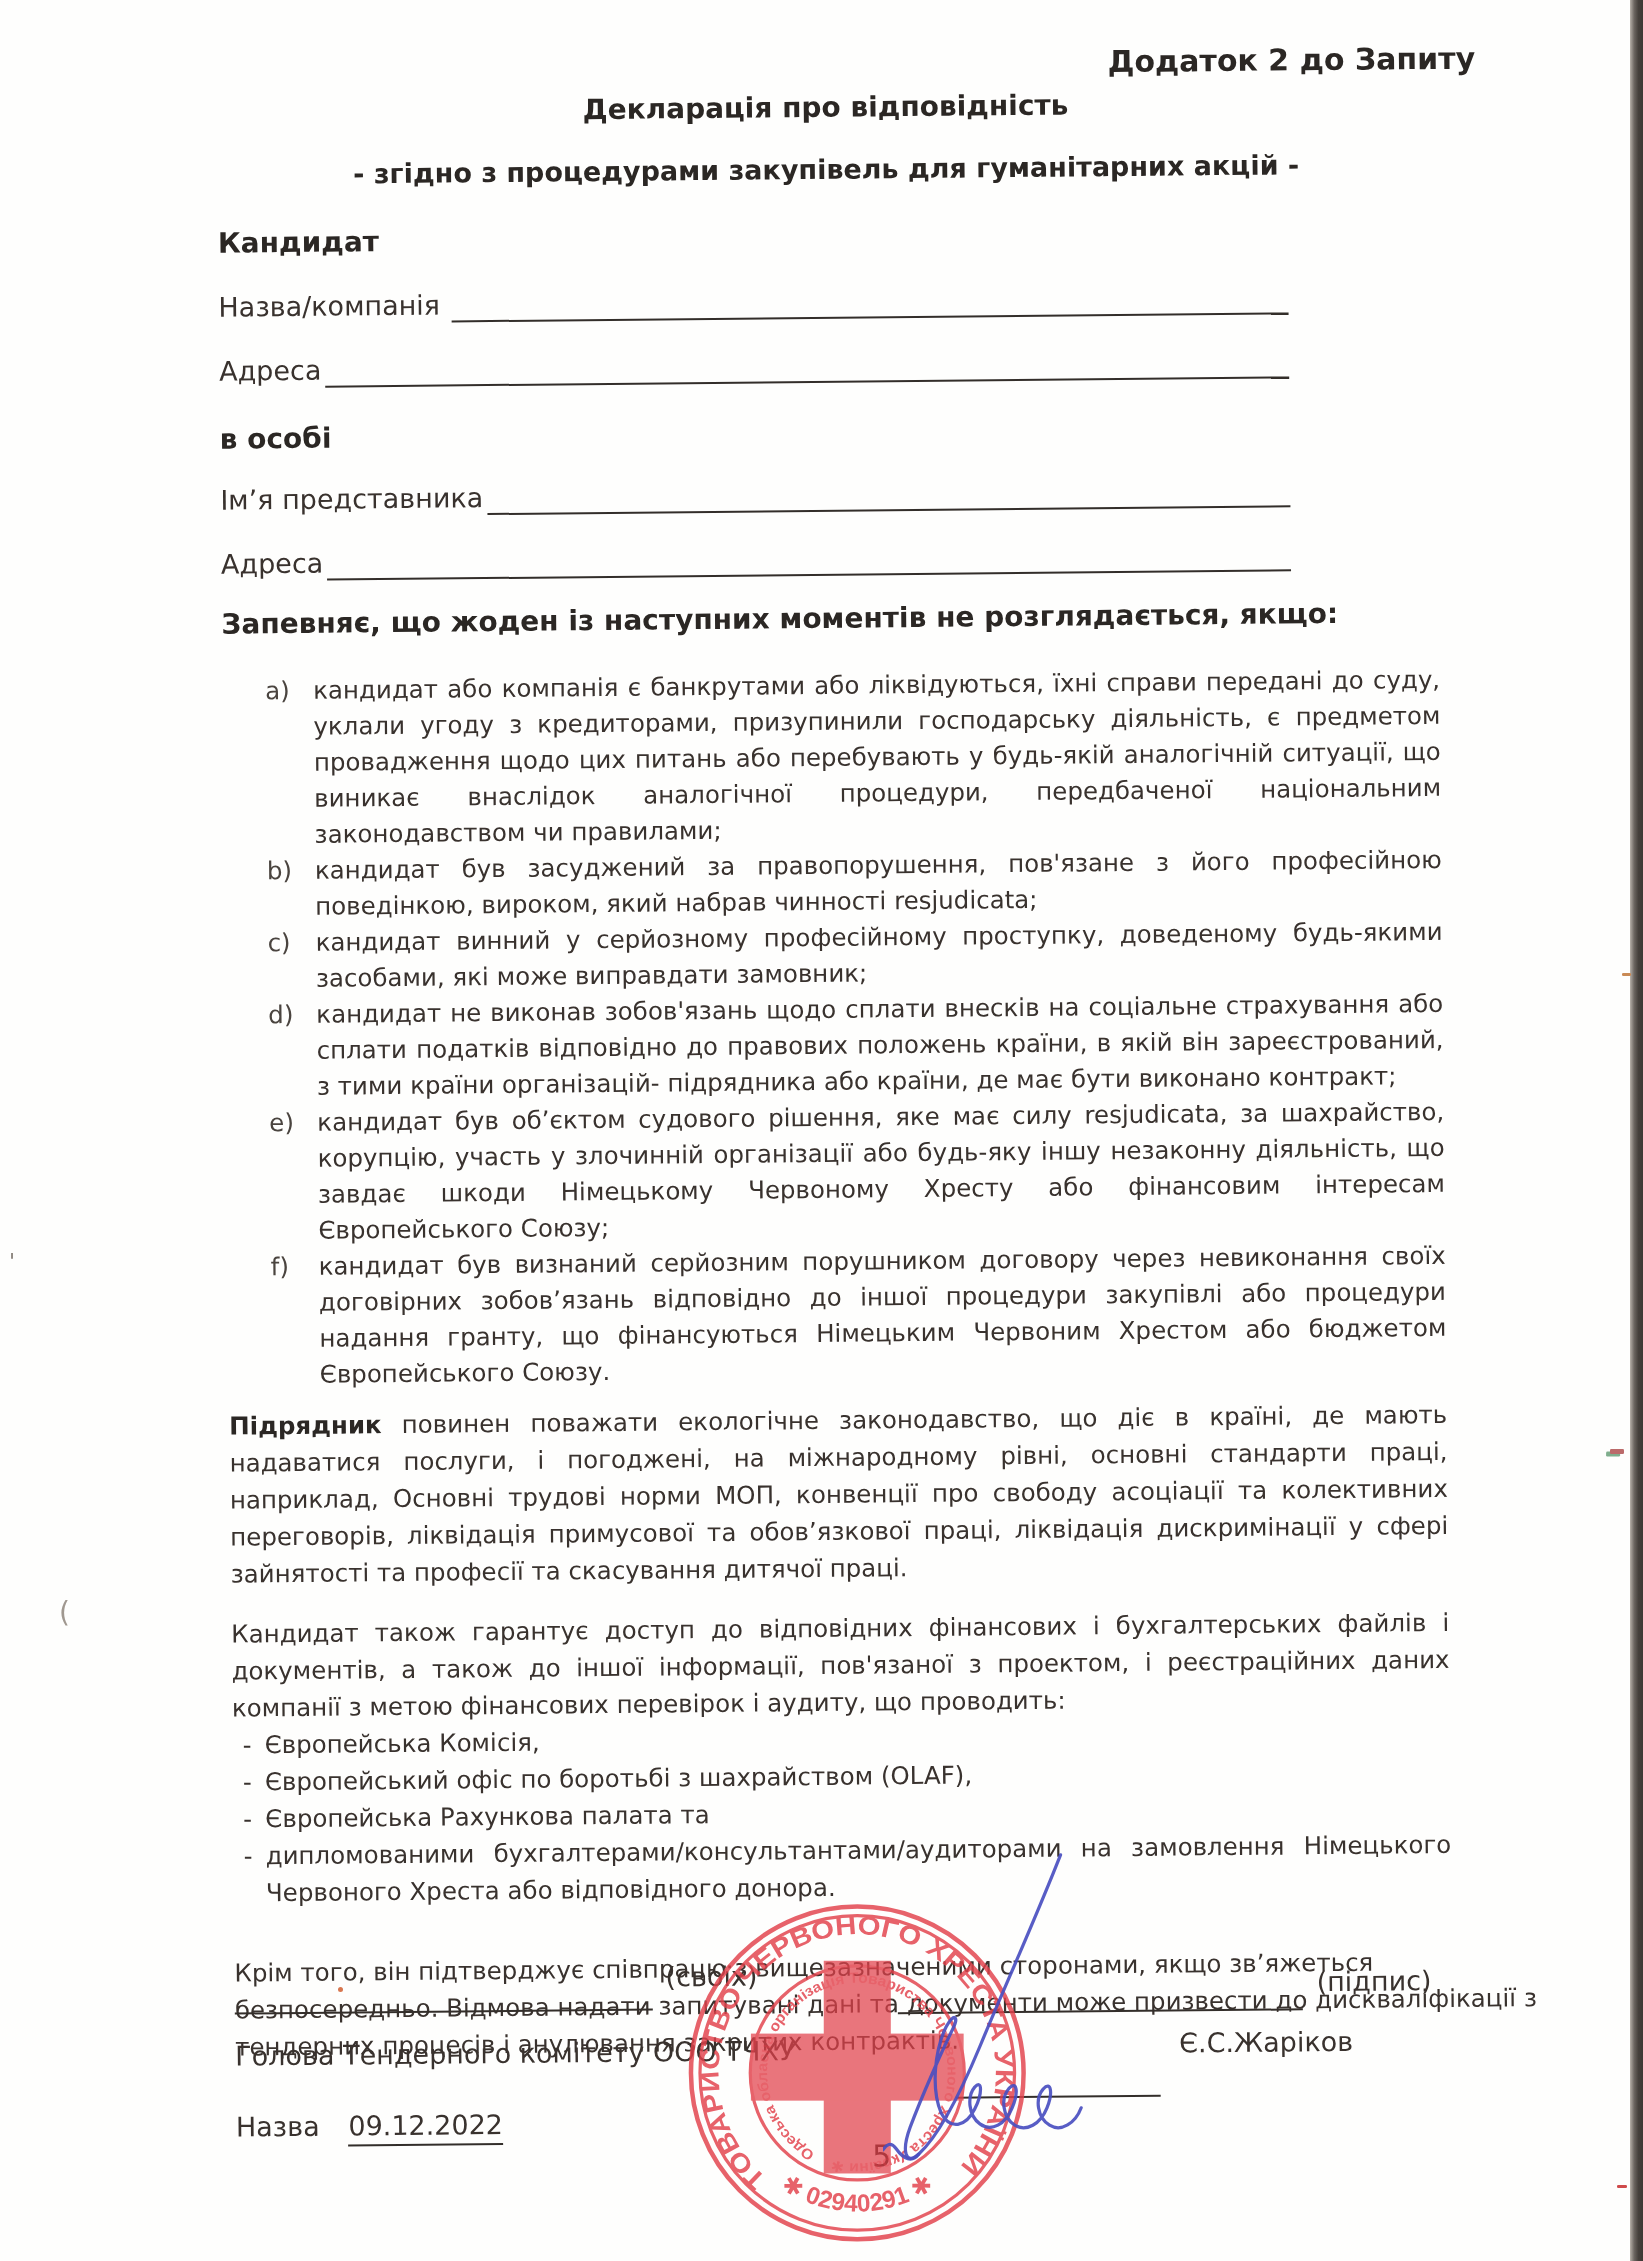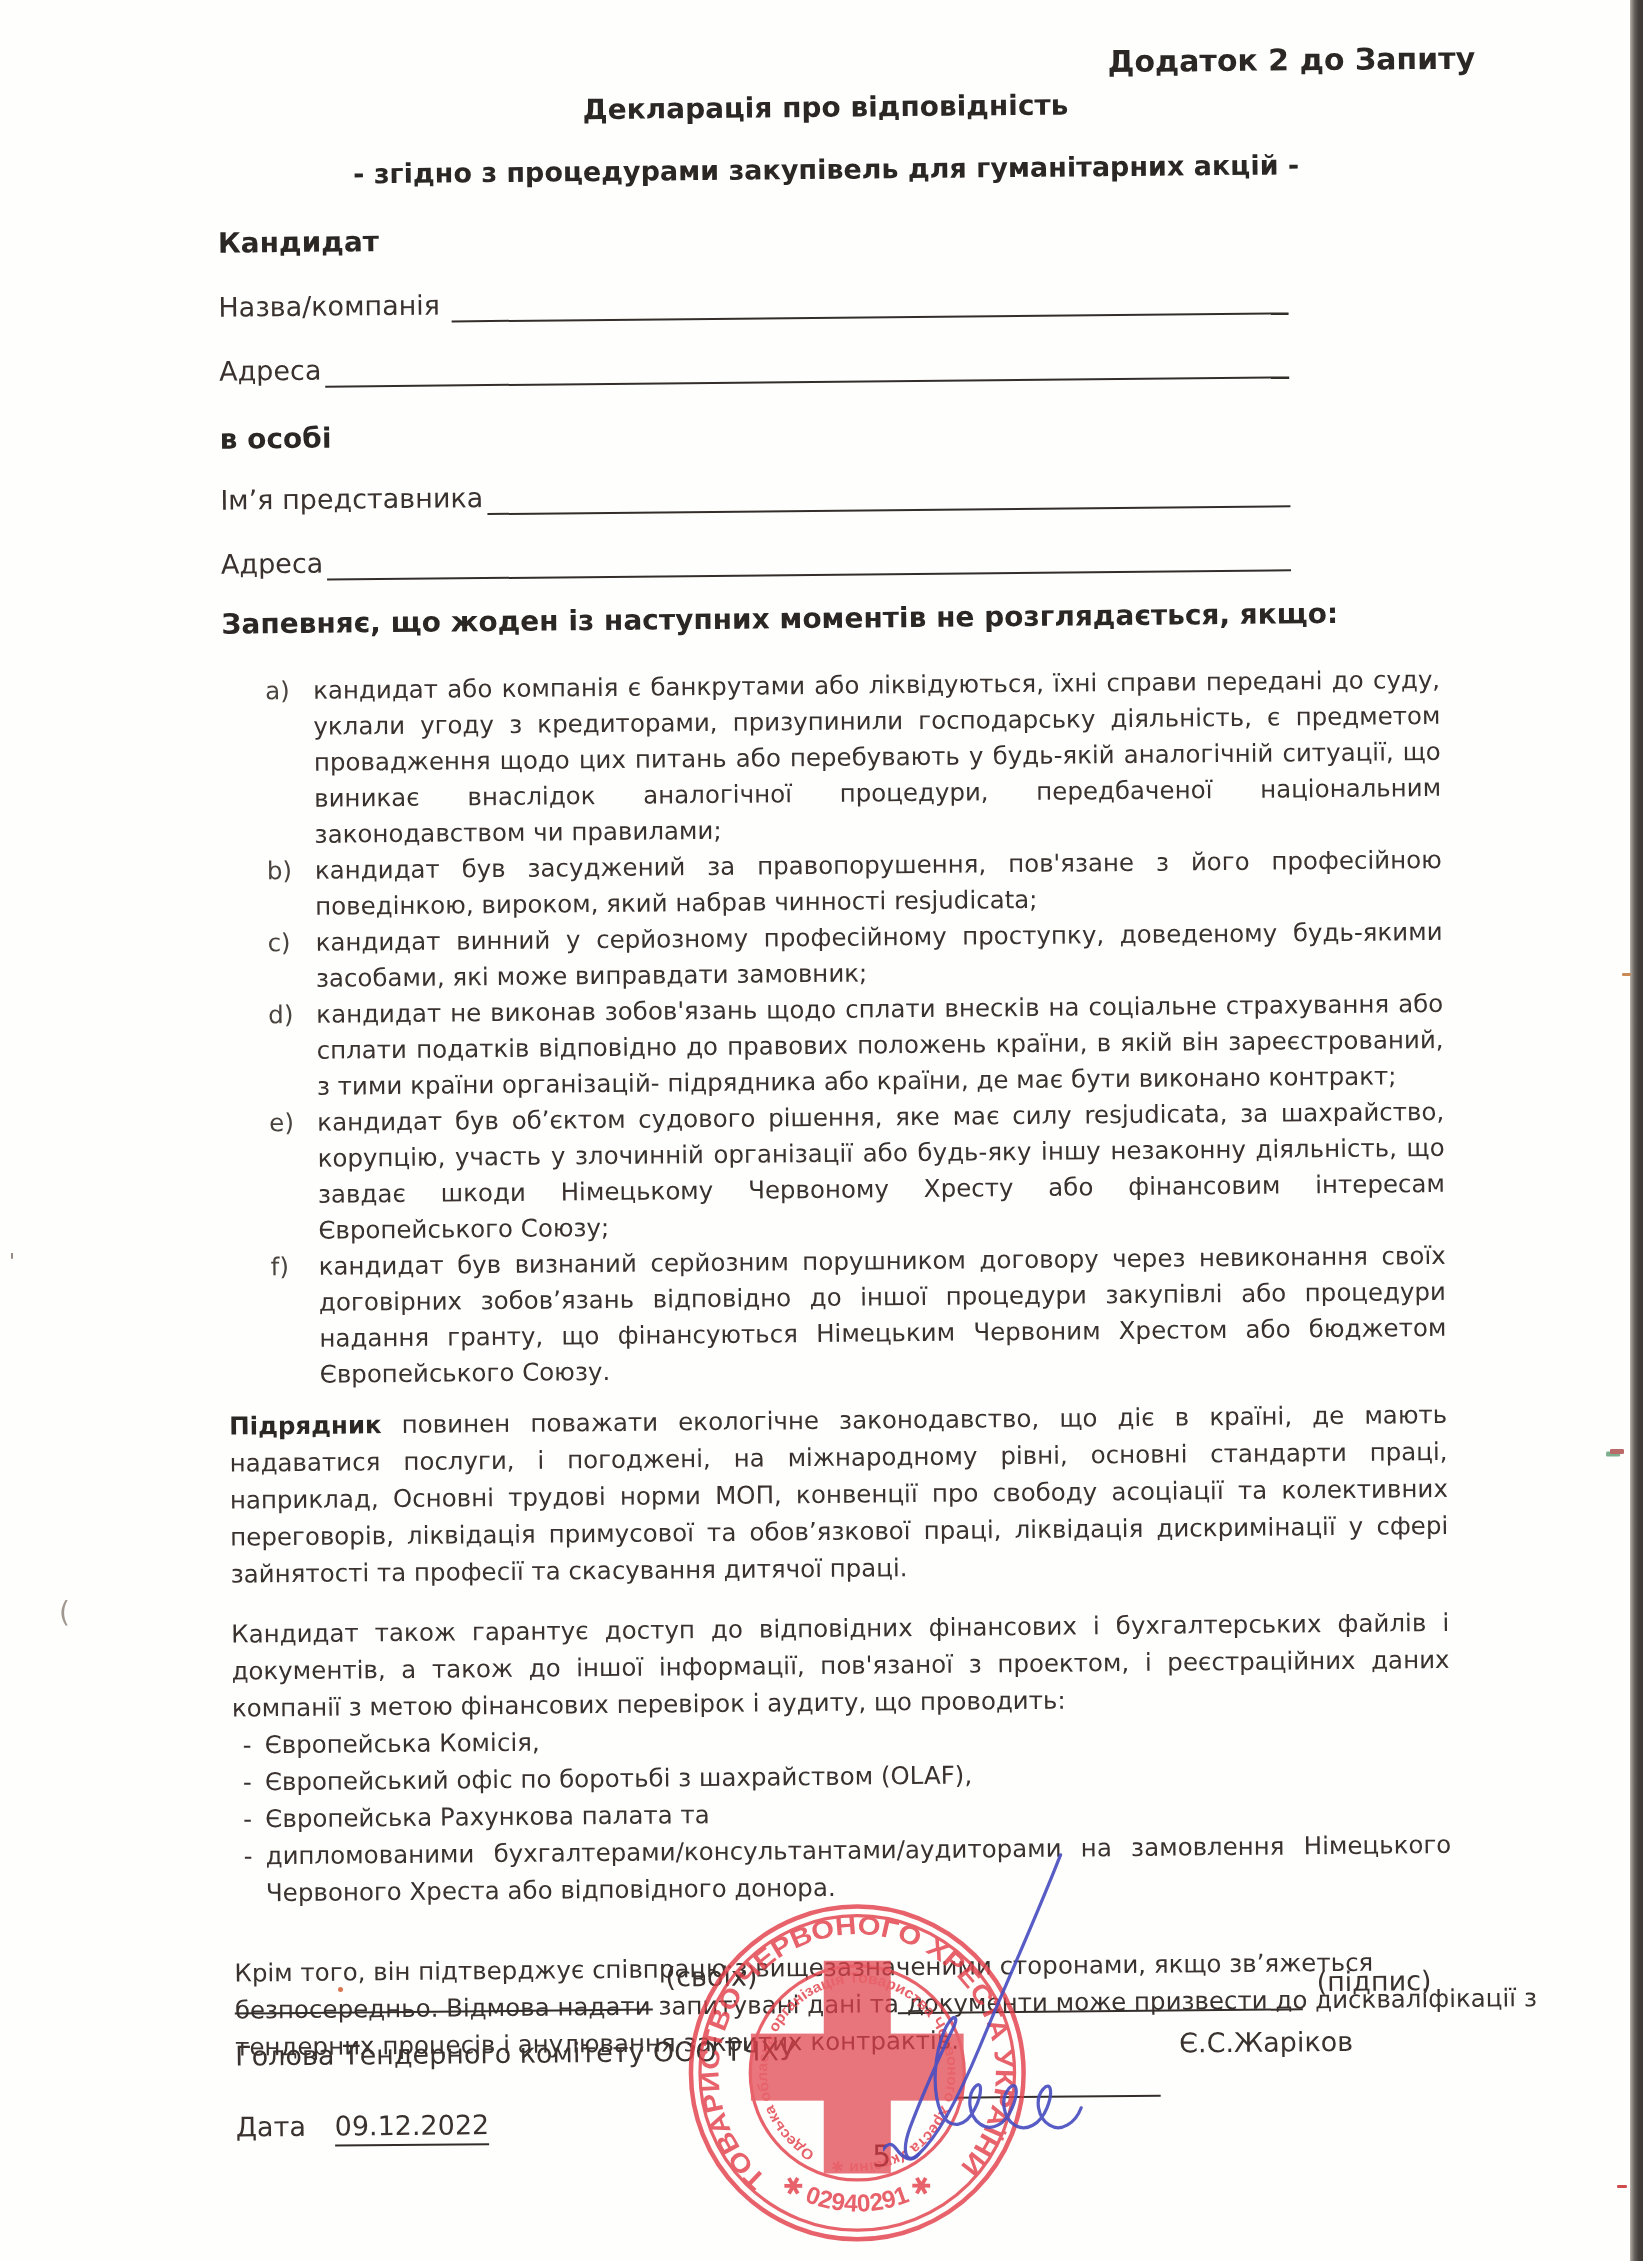--- a/index.html
+++ b/index.html
@@ -152,21 +152,21 @@
     <div class="abs sigline" style="left:216px;top:2014px;width:418px;"></div>
     <div class="abs lab" style="left:647px;top:1967px;">(своїх)</div>
     <div class="abs sigline" style="left:879px;top:2020px;width:405px;"></div>
     <div class="abs lab" style="left:1298px;top:1978px;">(підпис)</div>
 
     <div class="abs chairman" style="left:216px;top:2042px;">Голова Тендерного комітету ООО ТЧХУ</div>
     <div class="abs sigline" style="left:936px;top:2105px;width:205px;"></div>
     <div class="abs namesig" style="left:1160px;top:2038px;">Є.С.Жаріков</div>
 
     <div class="abs daterow" style="left:216px;top:2113px;">
-      <span>Дата</span>
+      <span>Назва</span>
       <span style="display:inline-block;width:11.6px;"></span>
       <span class="dateval">09.12.2022</span>
     </div>
 
     <div class="abs pagenum" style="left:852px;top:2146px;">5</div>
   </div>
 
   <svg class="abs" style="left:680px;top:1891px;opacity:0.82;" width="361" height="369" viewBox="0 0 560 572">
     <g fill="none" stroke="#e2404a">
       <circle cx="275" cy="282" r="258" stroke-width="7"></circle>

